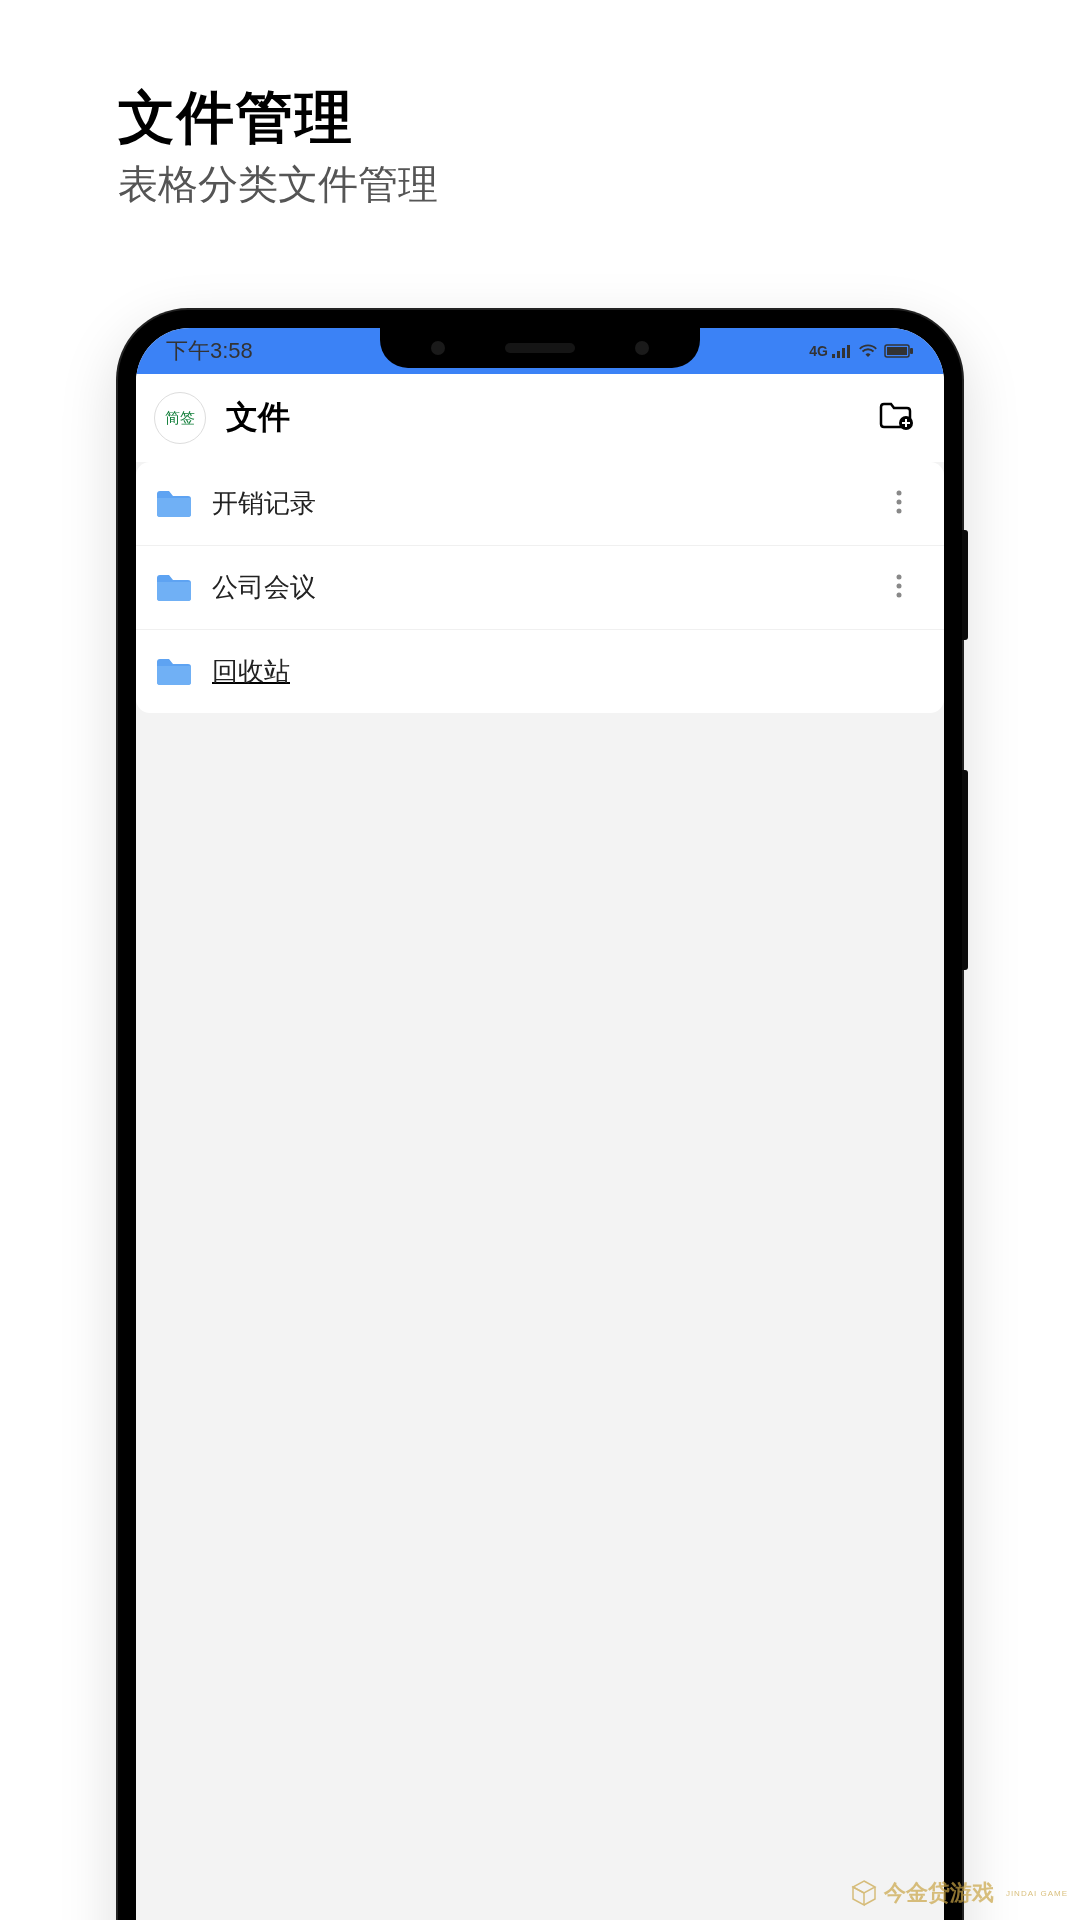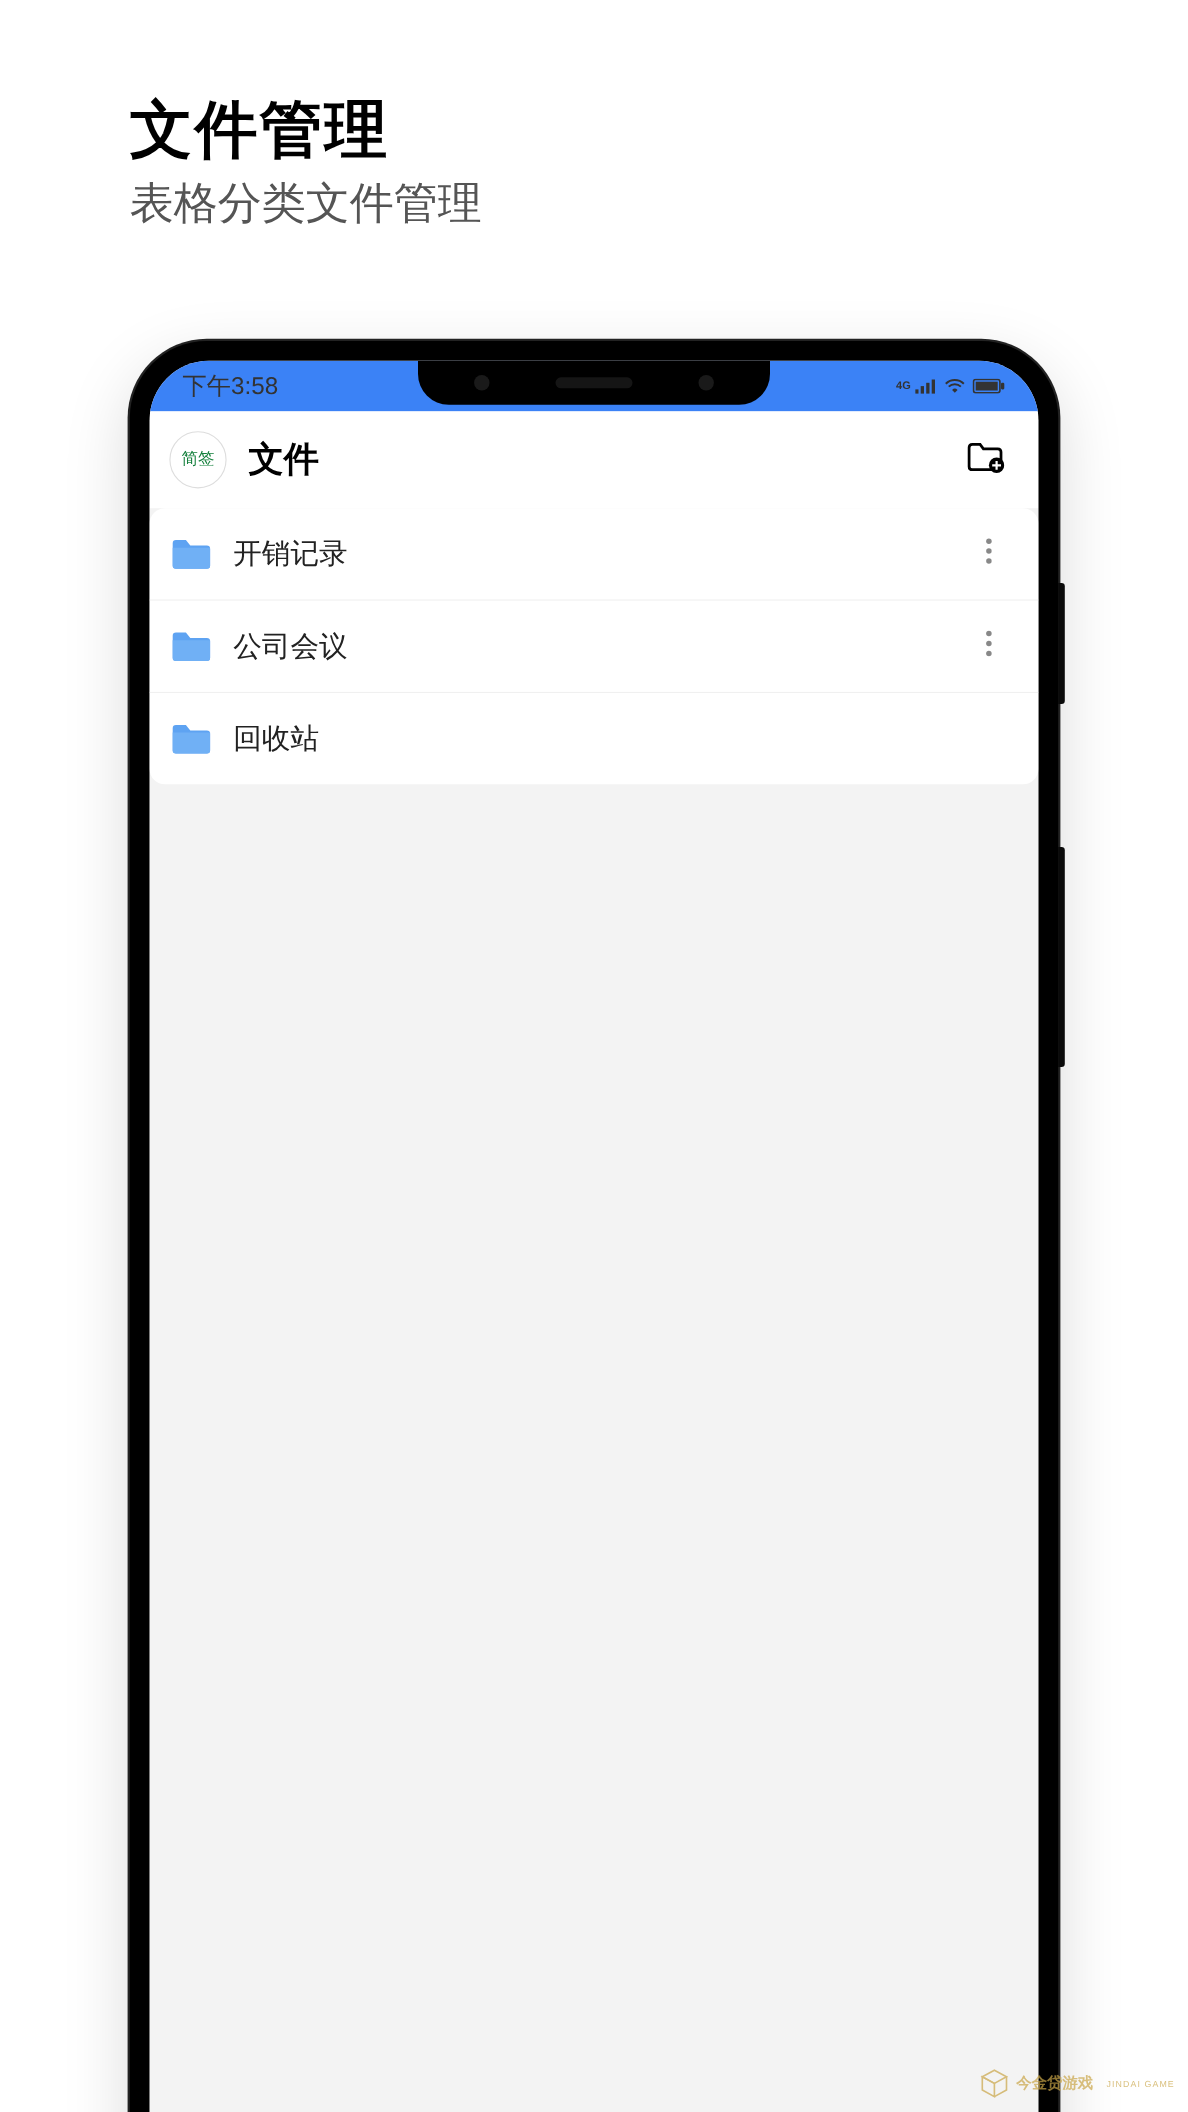--- a/index.html
+++ b/index.html
@@ -94,21 +94,21 @@
     .status-time {
       font-size: 22px;
       color: #333;
     }
     .status-right {
       display: flex;
       align-items: center;
       gap: 6px;
     }
     .status-4g {
-      font-size: 10px;
+      font-size: 14px;
       font-weight: 600;
       color: #333;
       margin-right: -2px;
     }
     .status-icon {
       display: inline-flex;
       align-items: center;
     }
     .app-header {
       height: 88px;
@@ -158,20 +158,21 @@
     }
     .list-item {
       display: flex;
       align-items: center;
       padding: 24px 30px 24px 20px;
       border-bottom: 1px solid #f0f0f0;
       gap: 20px;
     }
     .list-item:last-child {
       border-bottom: none;
+      text-decoration: underline;
     }
     .folder-icon {
       width: 36px;
       height: 30px;
       flex-shrink: 0;
     }
     .item-label {
       font-size: 26px;
       color: #222;
       flex: 1;
@@ -191,21 +192,21 @@
       display: flex;
       align-items: center;
       gap: 6px;
       opacity: .7;
     }
     .wm-cube {
       width: 28px;
       height: 28px;
     }
     .wm-text {
-      font-size: 14px;
+      font-size: 22px;
       color: #caa648;
       font-weight: 700;
     }
     .wm-sub {
       font-size: 8px;
       color: #caa648;
       letter-spacing: 1px;
       margin-left: 6px;
     }
   </style>

